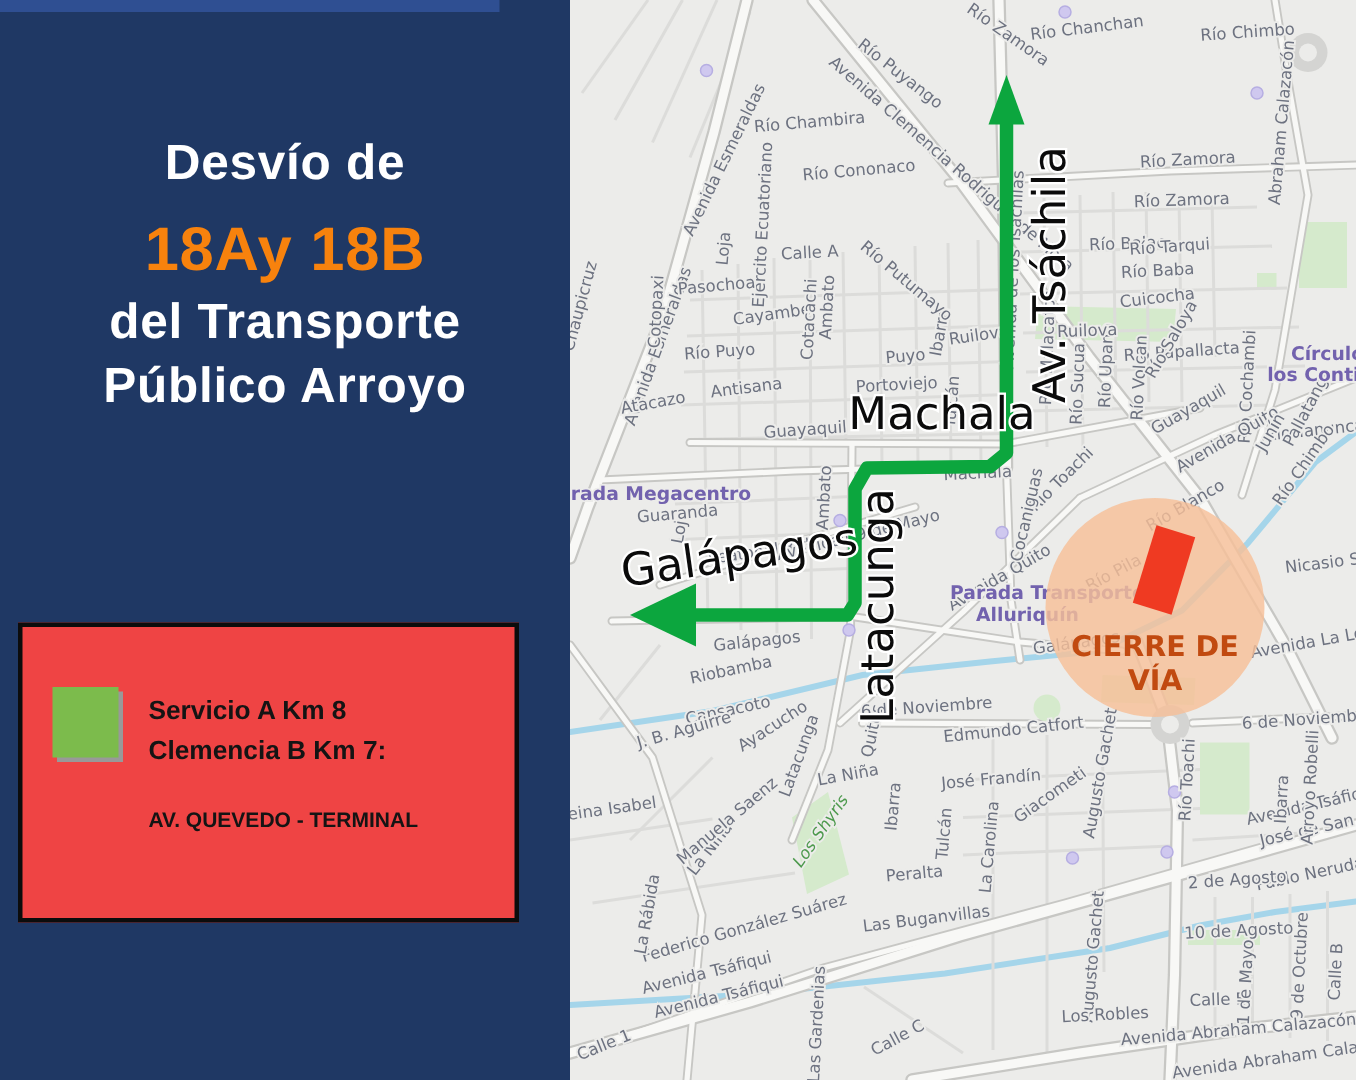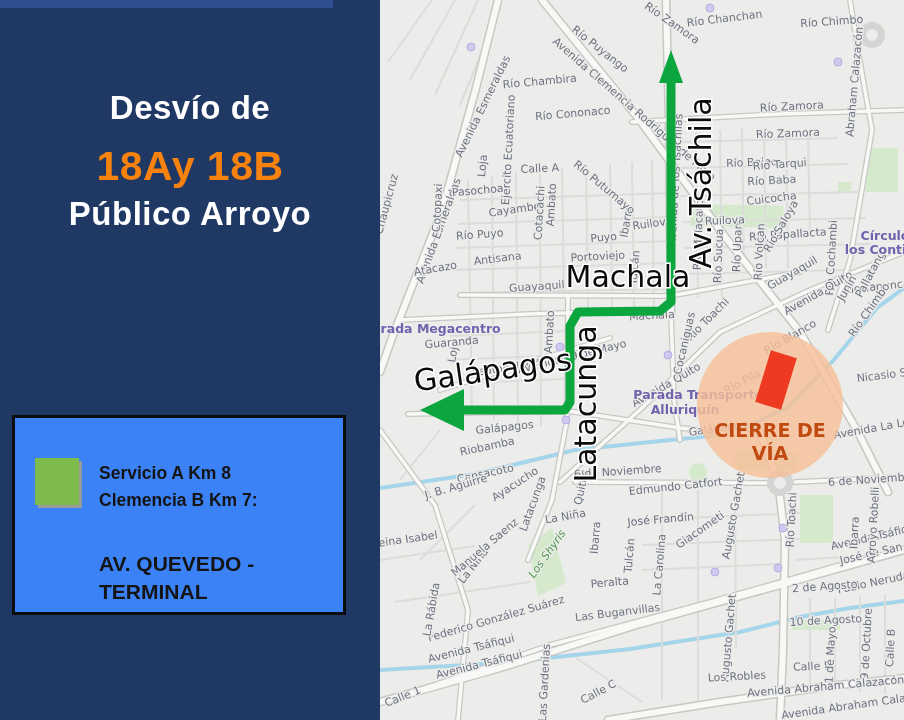--- a/index.html
+++ b/index.html
@@ -2,38 +2,39 @@
 <html><head>
 <meta charset="utf-8">
 <style>
   html,body{margin:0;padding:0;background:#222;}
   .stage{position:relative;width:904px;height:720px;overflow:hidden;background:#1f3864;font-family:"Liberation Sans",sans-serif;}
   .panel{position:absolute;left:0;top:0;width:380px;height:720px;padding-left:20px;}
   .topstrip{position:absolute;left:0;top:0;width:333px;height:8px;opacity:.85;}
   .title{position:absolute;top:86px;left:0;width:380px;text-align:center;color:#ffffff;font-weight:bold;}
   .t-line{font-size:33px;line-height:43px;letter-spacing:.5px;}
   .t-line.hl{font-size:41px;line-height:51px;}
-  .legend{position:absolute;left:12px;top:415px;width:334px;height:200px;background:#3b82f6;border:3px solid #0c0c0c;box-sizing:border-box;}
+  .legend{position:absolute;left:12px;top:415px;width:334px;height:200px;background:#ef4444;border:3px solid #0c0c0c;box-sizing:border-box;}
   .swatch{position:absolute;left:20px;top:40px;width:44px;height:47px;box-shadow:3px 3px 0 #999999;}
   .leg-services{position:absolute;left:84px;top:42px;font-size:17.5px;font-weight:bold;color:#141414;line-height:27px;}
-  .leg-route{position:absolute;left:84px;top:132px;font-size:21px;font-weight:bold;color:#141414;line-height:28px;width:240px;}
+  .leg-route{position:absolute;left:84px;top:114px;font-size:14px;font-weight:bold;color:#141414;line-height:28px;width:240px;}
   .map{position:absolute;left:380px;top:0;width:524px;height:720px;}
   svg{display:block;}
   text{font-family:"DejaVu Sans","Liberation Sans",sans-serif;}
 </style>
 </head>
 <body>
 
 <div class="stage">
 
   <div class="panel" style="background: rgb(31, 56, 100);">
     <div class="topstrip" style="background: rgb(51, 83, 154);"></div>
     <div class="title">
       <div class="t-line">Desvío de</div>
       <div class="t-line hl" style="color: rgb(247, 130, 13); margin-top: 12px;">18Ay 18B</div>
+      <div class="t-line">del Transporte</div>
       <div class="t-line">Público Arroyo</div>
     </div>
     <div class="legend">
       <div class="swatch" style="background: rgb(124, 187, 76);"></div>
       <div class="leg-services">
         <div>Servicio A Km 8</div>
         <div>Clemencia B Km 7:</div>
       </div>
       <div class="leg-route">
         <div>AV. QUEVEDO  - TERMINAL</div>

